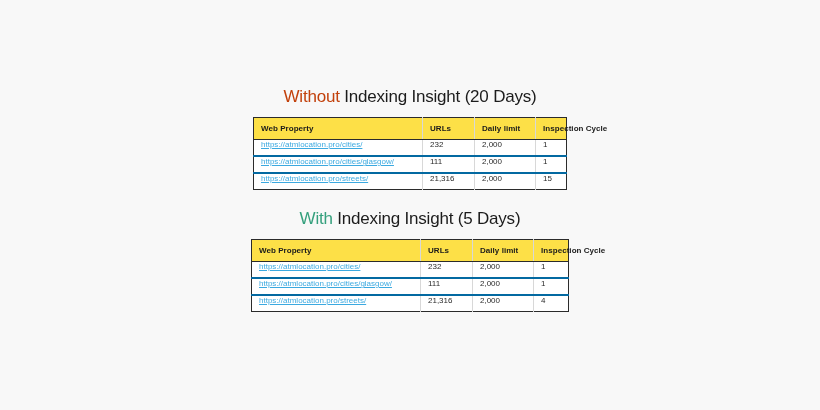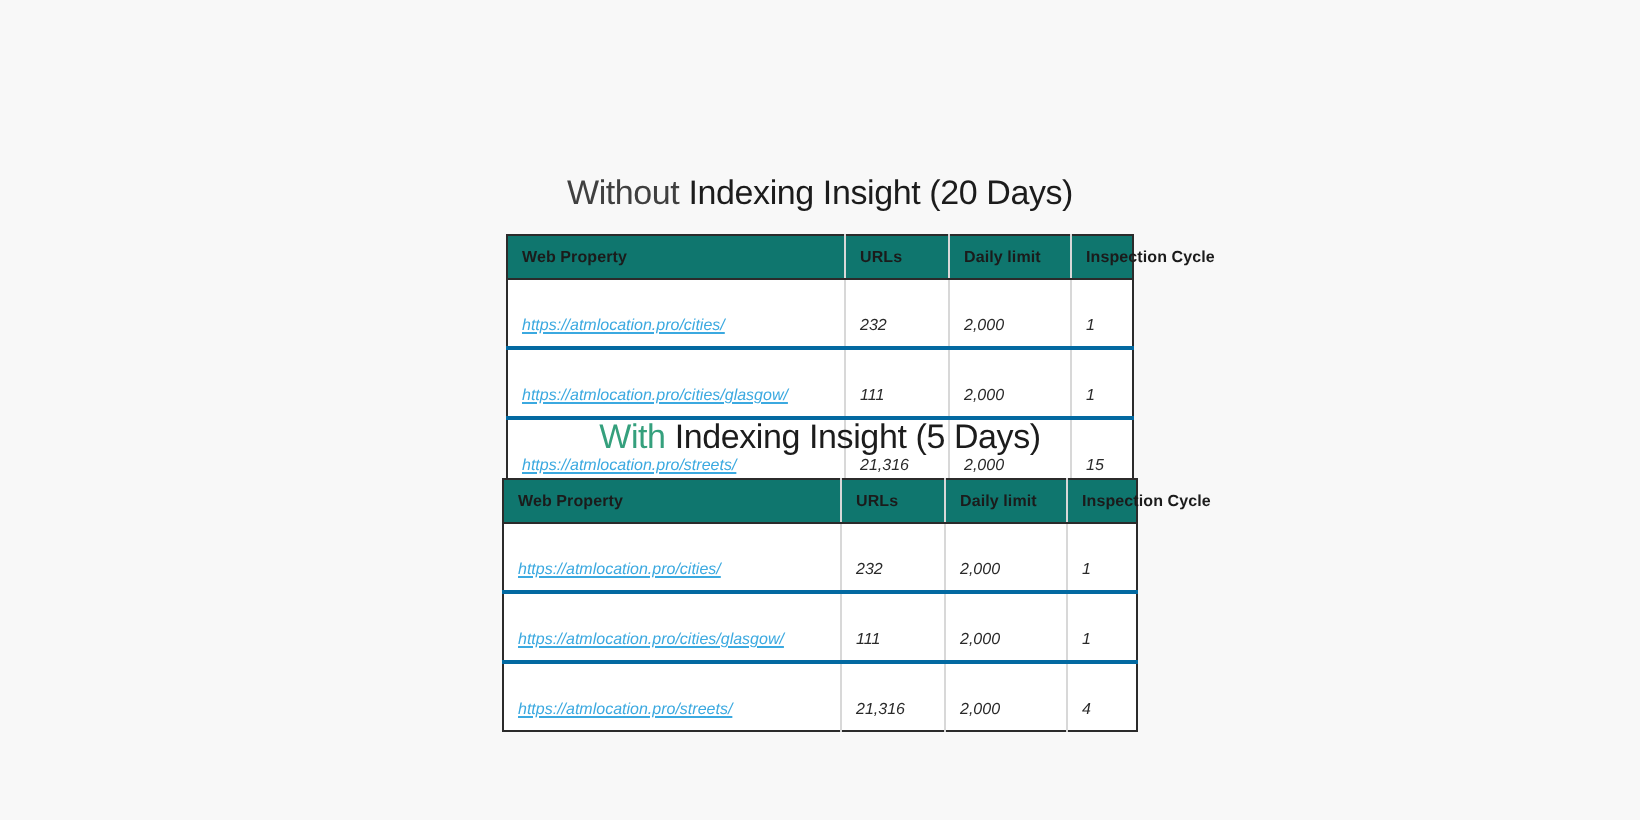--- a/index.html
+++ b/index.html
@@ -31,53 +31,52 @@
   #block-with { top: 208px; }
 
   .section-title {
     font-size: 17px;
     line-height: 22px;
     color: #1c1c1c;
     letter-spacing: -0.2px;
     white-space: nowrap;
     margin-bottom: 9px;
   }
-  .accent-without { color: #404040; }
+  .accent-without { color: #c2410c; }
   .accent-with { color: #35a07d; margin-top: 20px; }
 
   table.cmp {
     border-collapse: collapse;
     background: #ffffff;
     border: 1px solid #2b2b2b;
     table-layout: fixed;
     font-size: 8px;
   }
   #table-without { width: 314px; }
   #table-with    { width: 318px; }
 
   table.cmp thead th {
-    background: #0f766e;
+    background: #fde047;
     border-bottom: 1px solid #2b2b2b;
     font-weight: bold;
     color: #1b1b1b;
     text-align: left;
     padding: 6px 7px 6px 7px;
     font-size: 8px;
     letter-spacing: 0.05px;
     white-space: nowrap;
   }
   table.cmp tbody td {
-    padding: 18px 7px 6px 7px;
+    padding: 0 7px 6px 7px;
     color: #2a2a2a;
     font-size: 8px;
     vertical-align: middle;
     white-space: nowrap;
     overflow: hidden;
     text-overflow: ellipsis;
-    font-style: italic;
   }
   table.cmp tbody tr + tr td {
     border-top: 2px solid #0369a1;
   }
   table.cmp th.c-prop, table.cmp td.c-prop { width: 154px; }
   table.cmp th.c-urls, table.cmp td.c-urls { width: 37px; }
   table.cmp th.c-limit, table.cmp td.c-limit { width: 46px; }
   table.cmp th.c-cycle, table.cmp td.c-cycle { width: auto; }
 
   table.cmp th.c-urls, table.cmp td.c-urls,

